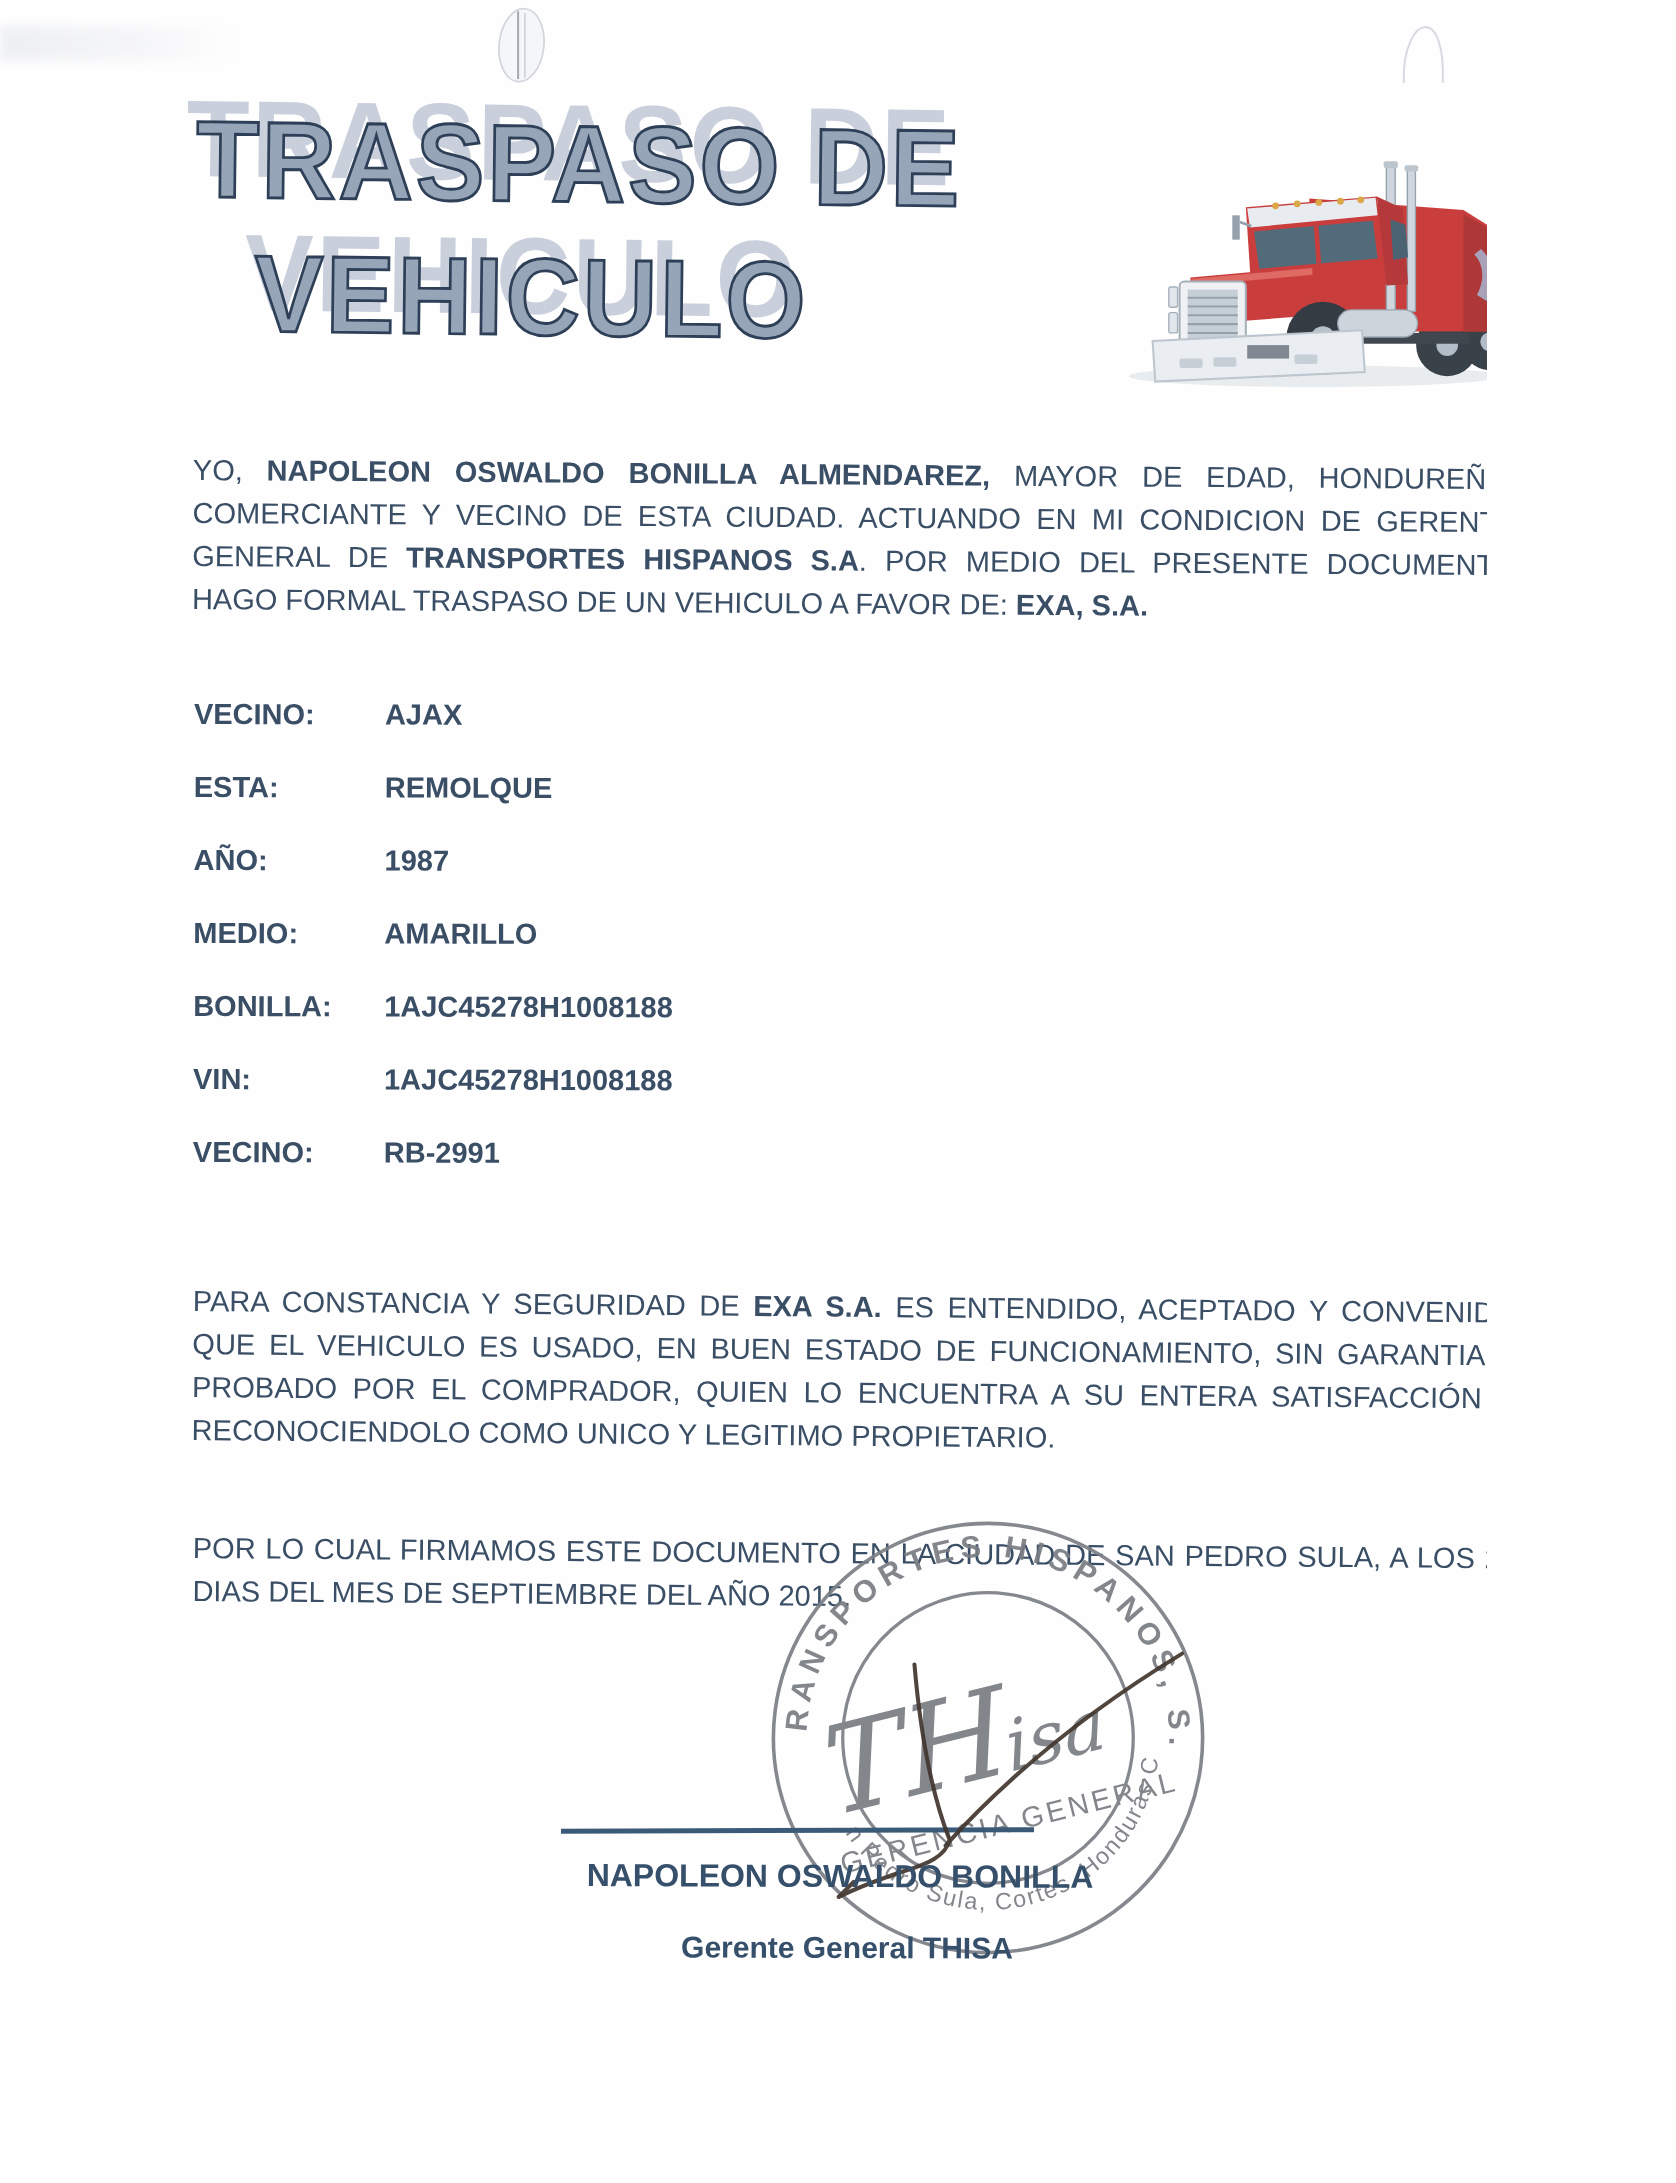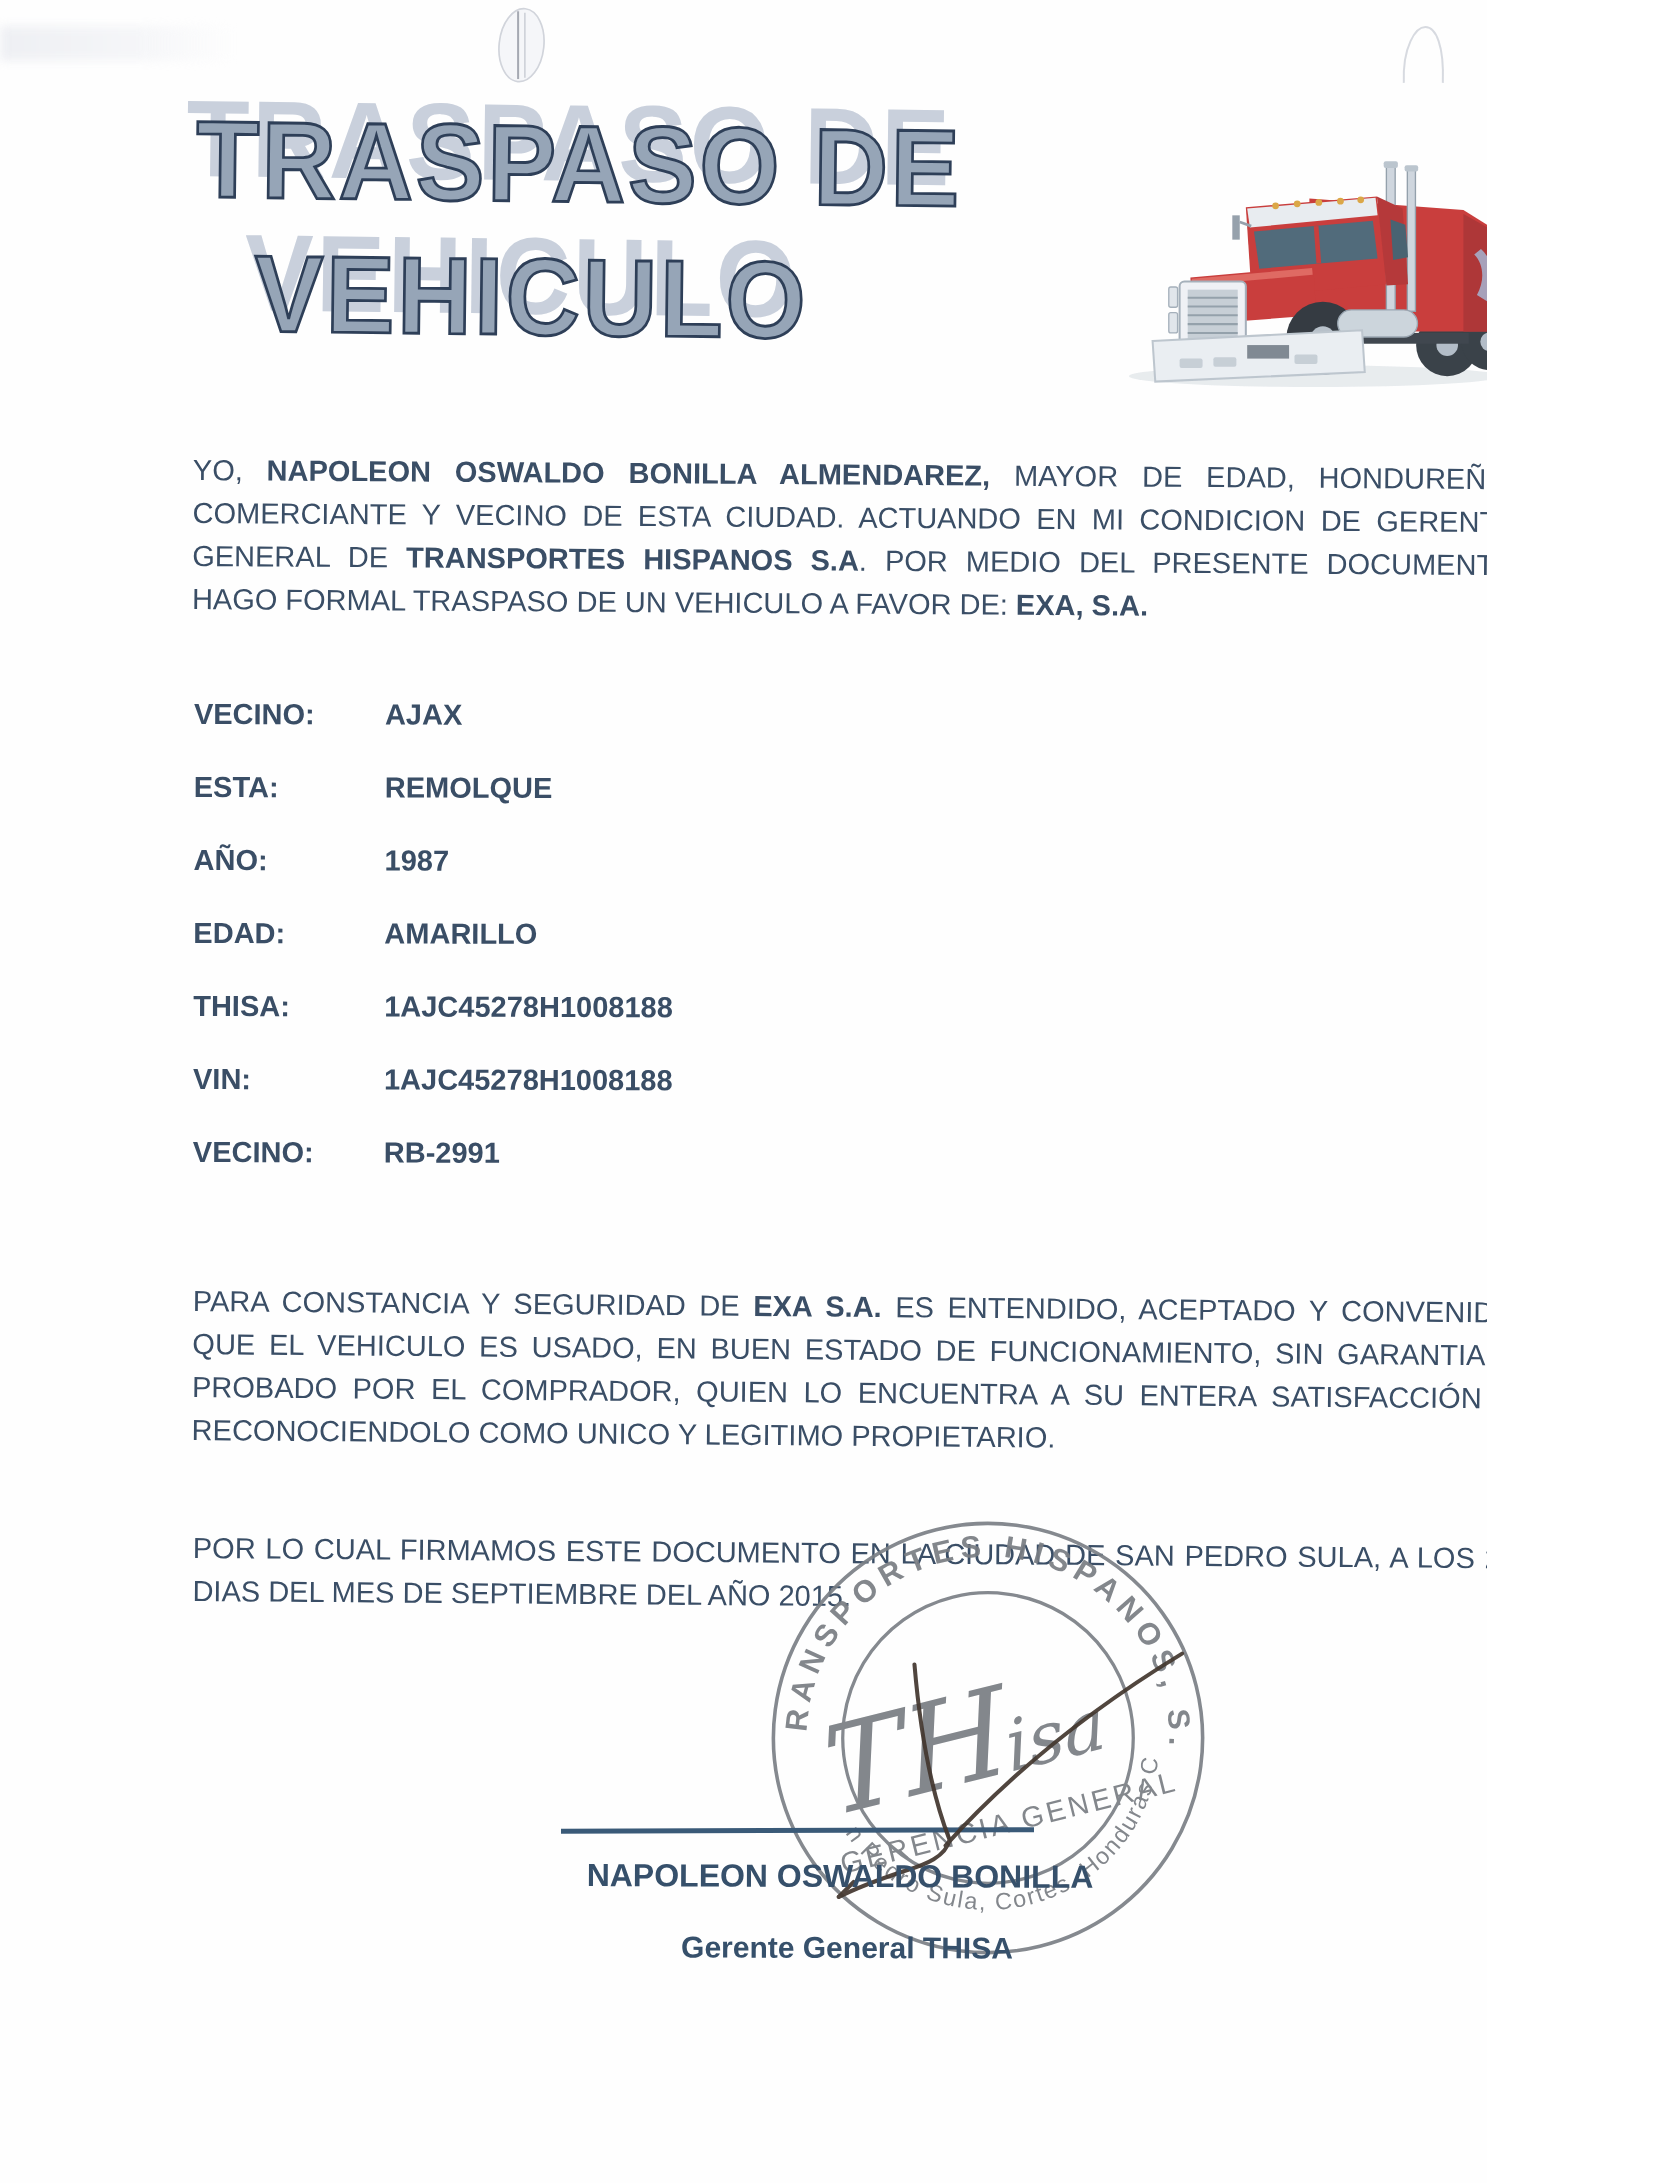--- a/index.html
+++ b/index.html
@@ -176,26 +176,26 @@
         <span class="detail-label">ESTA:</span>
         <span class="detail-value">REMOLQUE</span>
       </div>
 
       <div class="detail-row">
         <span class="detail-label">AÑO:</span>
         <span class="detail-value">1987</span>
       </div>
 
       <div class="detail-row">
-        <span class="detail-label">EDAD:</span>
+        <span class="detail-label">MEDIO:</span>
         <span class="detail-value">AMARILLO</span>
       </div>
 
       <div class="detail-row">
-        <span class="detail-label">THISA:</span>
+        <span class="detail-label">BONILLA:</span>
         <span class="detail-value">1AJC45278H1008188</span>
       </div>
 
       <div class="detail-row">
         <span class="detail-label">VIN:</span>
         <span class="detail-value">1AJC45278H1008188</span>
       </div>
 
       <div class="detail-row">
         <span class="detail-label">VECINO:</span>

